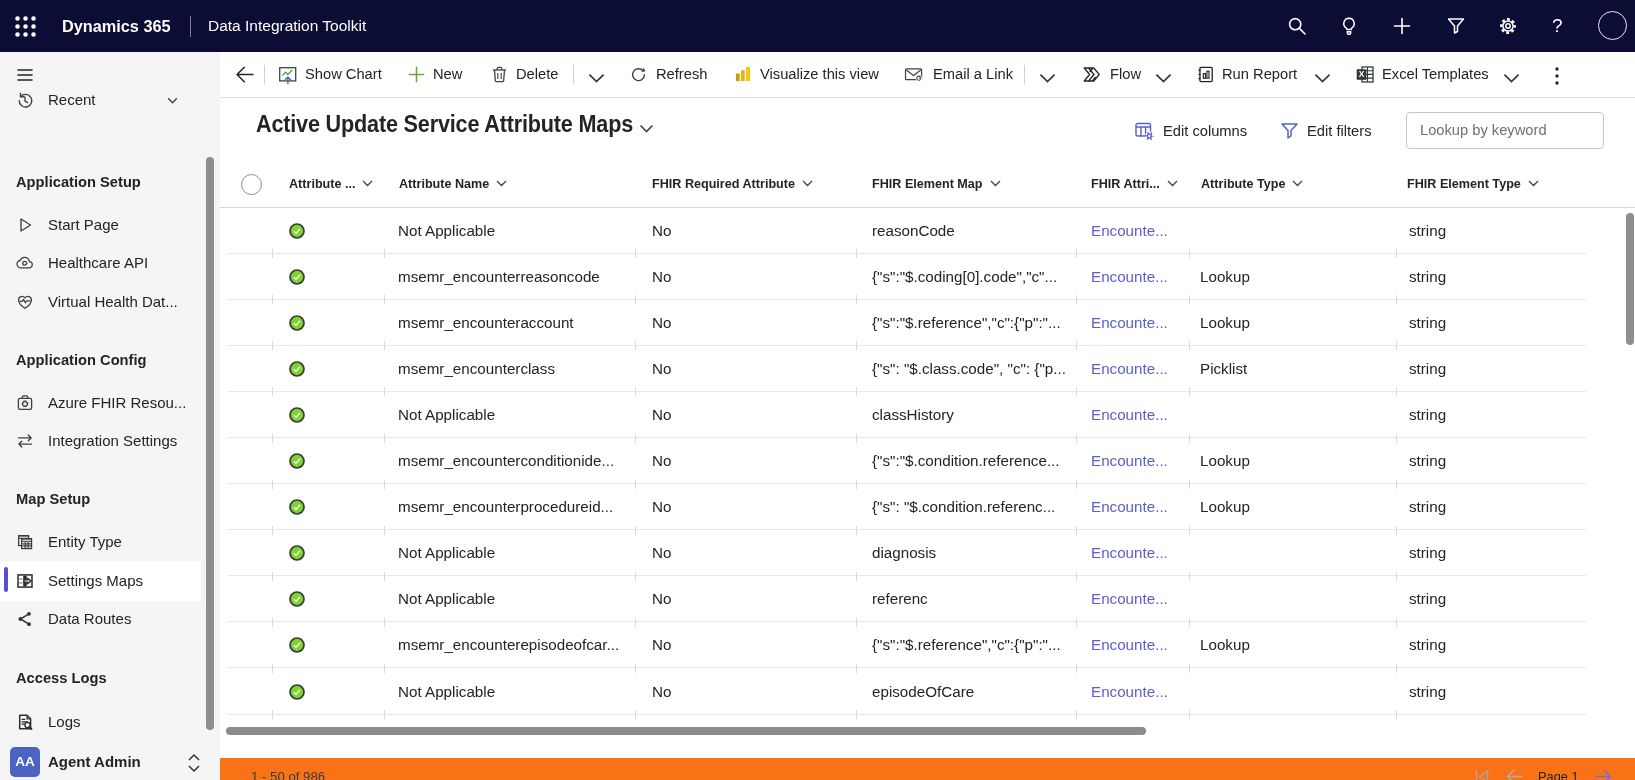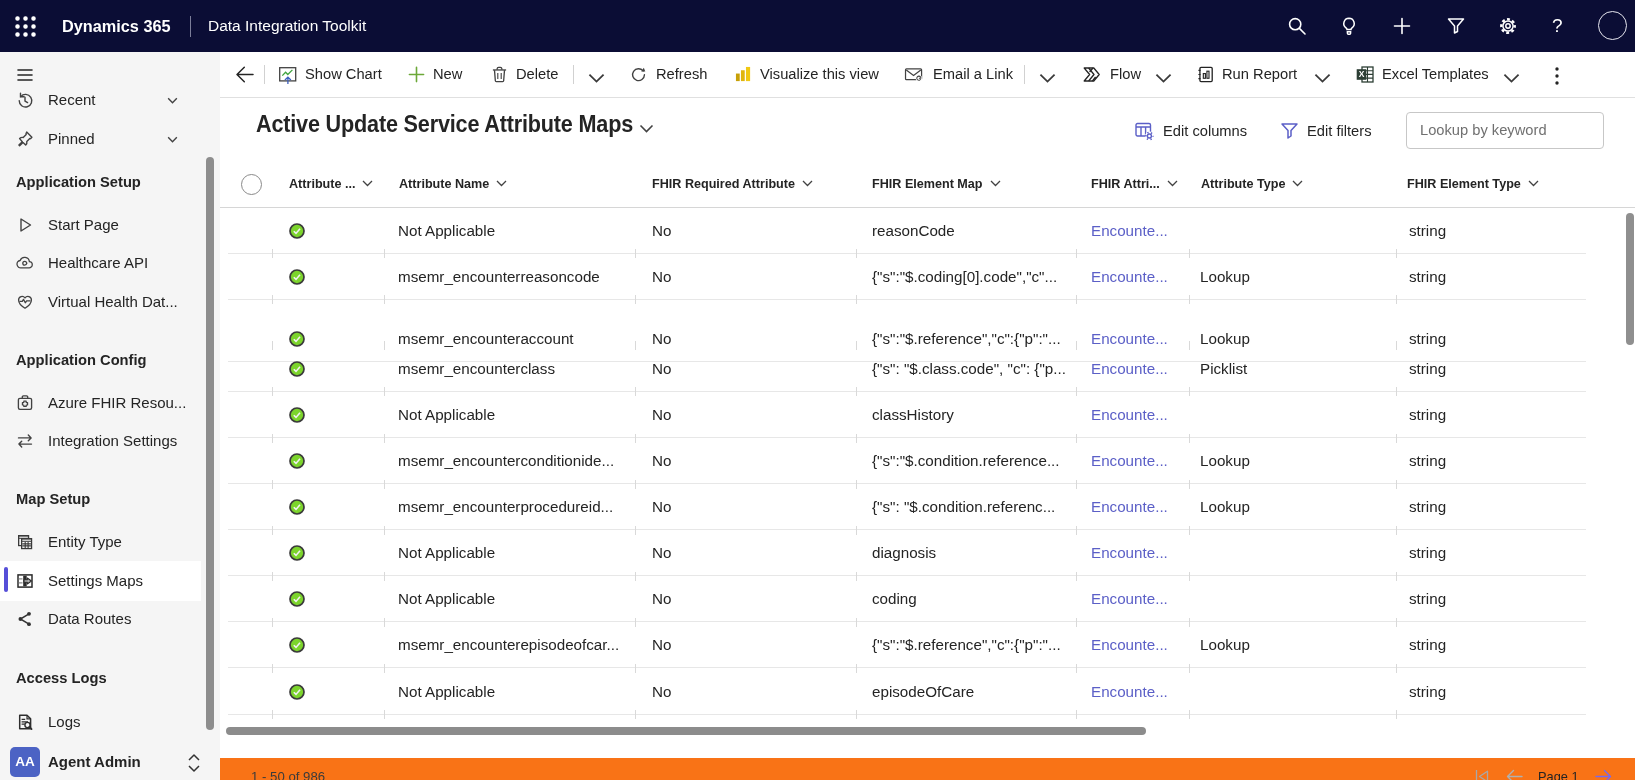--- a/index.html
+++ b/index.html
@@ -106,29 +106,20 @@
   <div id="selrow"></div>
   <div id="selbar"></div>
 
   <div class="navitem" style="top:29px">
     <svg class="ic" viewBox="0 0 18 18" fill="none" stroke="#424242" stroke-width="1.4">
         <path d="M4.5 2.2v3.6h3.6" stroke-linecap="round"></path>
         <path d="M4.7 5.6a6.3 6.3 0 1 1-1.5 4" stroke-linecap="round"></path>
         <path d="M9 6.2V10l2.6 1.6" stroke-linecap="round"></path>
       </svg>
     <span class="lbl">Recent</span>
-    <svg class="chev" viewBox="0 0 12 12" fill="none" stroke="#424242" stroke-width="1.3">
-        <path d="M2 4l4 4 4-4"></path>
-      </svg>
-  </div>
-  <div class="navitem" style="top:68px">
-    <svg class="ic" viewBox="0 0 18 18" fill="none" stroke="#424242" stroke-width="1.4" stroke-linejoin="round">
-        <path d="M10.7 2.1 15.9 7.3 14.5 8.7l-.7-.2-3 3c.3 1.3-.1 2.6-1.1 3.6l-2.7-2.7-3.4 3.4-.7-.7 3.4-3.4L3.6 8.6c1-1 2.3-1.4 3.6-1.1l3-3-.2-.7z"></path>
-      </svg>
-    <span class="lbl">Pinned</span>
     <svg class="chev" viewBox="0 0 12 12" fill="none" stroke="#424242" stroke-width="1.3">
         <path d="M2 4l4 4 4-4"></path>
       </svg>
   </div>
   <div class="navhdr" style="top:111px;line-height:38px">Application Setup</div>
   <div class="navitem" style="top:154px">
     <svg class="ic" viewBox="0 0 18 18" fill="none" stroke="#424242" stroke-width="1.4" stroke-linejoin="round">
         <path d="M5 3v12l9.5-6z"></path>
       </svg>
     <span class="lbl">Start Page</span>
@@ -396,21 +387,21 @@
           <path d="M4.8 8.2 7 10.4l4-4.6" fill="none" stroke="#f1f1f1" stroke-width="1.6"></path>
         </svg>
         <span class="c2">msemr_encounterreasoncode</span>
         <span class="c3">No</span>
         <span class="c4">{"s":"$.coding[0].code","c"...</span>
         <span class="c5">Encounte...</span>
         <span class="c6">Lookup</span>
         <span class="c7">string</span>
         <div class="sep"></div>
       </div>
-<div class="grow" style="top:153px">
+<div class="grow" style="top:137px">
         <svg class="gcheck" viewBox="0 0 16 16">
           <circle cx="8" cy="8" r="7" fill="#7cd42c" stroke="#3a3a3a" stroke-width="1.7"></circle>
           <path d="M4.8 8.2 7 10.4l4-4.6" fill="none" stroke="#f1f1f1" stroke-width="1.6"></path>
         </svg>
         <span class="c2">msemr_encounteraccount</span>
         <span class="c3">No</span>
         <span class="c4">{"s":"$.reference","c":{"p":"...</span>
         <span class="c5">Encounte...</span>
         <span class="c6">Lookup</span>
         <span class="c7">string</span>
@@ -479,21 +470,21 @@
         <span class="c7">string</span>
         <div class="sep"></div>
       </div>
 <div class="grow" style="top:413.3px">
         <svg class="gcheck" viewBox="0 0 16 16">
           <circle cx="8" cy="8" r="7" fill="#7cd42c" stroke="#3a3a3a" stroke-width="1.7"></circle>
           <path d="M4.8 8.2 7 10.4l4-4.6" fill="none" stroke="#f1f1f1" stroke-width="1.6"></path>
         </svg>
         <span class="c2">Not Applicable</span>
         <span class="c3">No</span>
-        <span class="c4">coding</span>
+        <span class="c4">referenc</span>
         <span class="c5">Encounte...</span>
         <span class="c7">string</span>
         <div class="sep"></div>
       </div>
 <div class="grow" style="top:459.40000000000003px">
         <svg class="gcheck" viewBox="0 0 16 16">
           <circle cx="8" cy="8" r="7" fill="#7cd42c" stroke="#3a3a3a" stroke-width="1.7"></circle>
           <path d="M4.8 8.2 7 10.4l4-4.6" fill="none" stroke="#f1f1f1" stroke-width="1.6"></path>
         </svg>
         <span class="c2">msemr_encounterepisodeofcar...</span>

